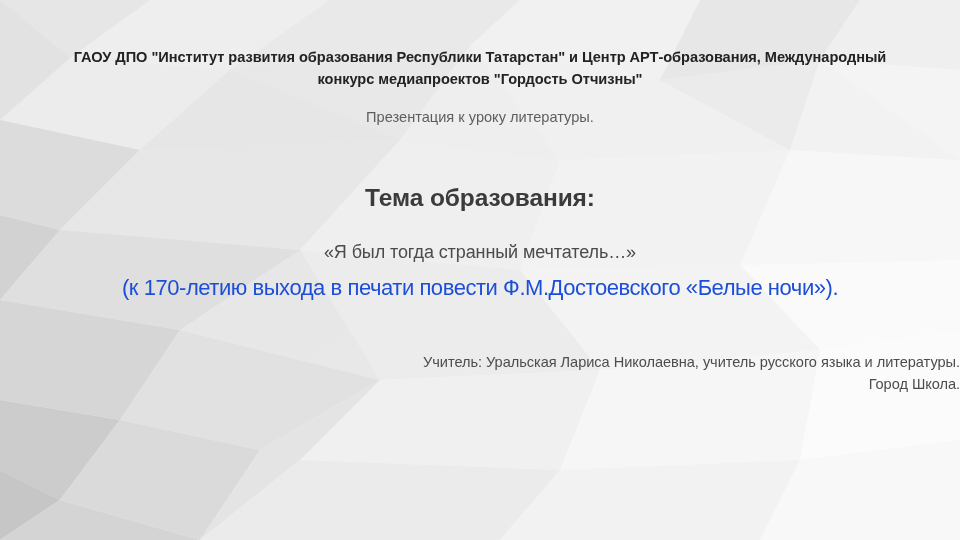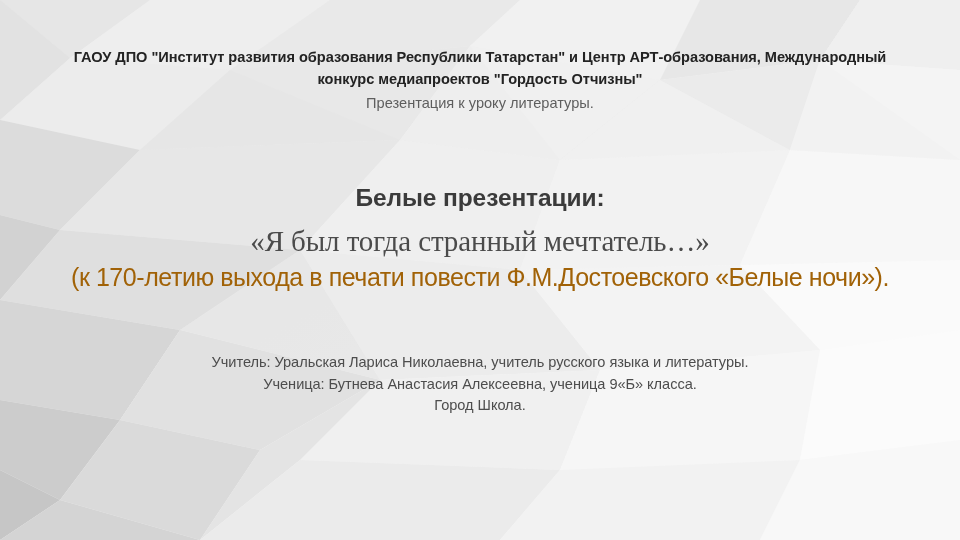--- a/index.html
+++ b/index.html
@@ -49,74 +49,74 @@
     letter-spacing: -0.05px;
     padding: 0 26px;
     box-sizing: border-box;
   }
   .header-sub {
     display: block;
     font-size: 14.6px;
     font-weight: normal;
     color: #5e5e5e;
     line-height: 24px;
-    margin-top: 1px;
+    margin-top: 15px;
   }
 
   
   .title-block {
     position: absolute;
     top: 180px;
     left: 0;
     width: 960px;
     text-align: center;
   }
   .title-heading {
     display: block;
     font-size: 24.5px;
     font-weight: bold;
     color: #3b3b3b;
     line-height: 36px;
     letter-spacing: -0.1px;
   }
   .title-quote {
     display: block;
-    font-size: 29px;
+    font-size: 18px;
     font-weight: normal;
     color: #4b4b4b;
     line-height: 36px;
-    margin-top: 7px;
+    margin-top: 18px;
     letter-spacing: -0.1px;
-    font-family: Liberation Serif, serif;
   }
   .title-subtitle {
     display: block;
-    font-size: 25px;
-    font-weight: normal;
-    color: #a16207;
+    font-size: 22px;
+    font-weight: normal;
+    color: #1d4ed8;
     line-height: 36px;
     letter-spacing: -0.45px;
     white-space: nowrap;
   }
 
   
   .credits-block {
     position: absolute;
     top: 352px;
     left: 0;
     width: 960px;
     text-align: center;
   }
   .credit-line {
     display: block;
     font-size: 14.6px;
     font-weight: normal;
     color: #4d4d4d;
     line-height: 21.5px;
     letter-spacing: -0.05px;
+    text-align: right;
   }
 </style>
 </head>
 <body>
 
 <div id="slide">
 
   <svg id="slide-background" viewBox="0 0 960 540" preserveAspectRatio="none" aria-hidden="true">
     <defs>
       <linearGradient id="bgGrad" x1="0" y1="0" x2="1" y2="1">
@@ -179,25 +179,24 @@
 
   <div id="slide-content">
 
     <div class="header-block">
       <span class="header-line">ГАОУ ДПО "Институт развития образования Республики Татарстан" и Центр АРТ-образования, Международный</span>
       <span class="header-line">конкурс медиапроектов "Гордость Отчизны"</span>
       <span class="header-sub">Презентация к уроку литературы.</span>
     </div>
 
     <div class="title-block">
-      <span class="title-heading">Белые презентации:</span>
+      <span class="title-heading">Тема образования:</span>
       <span class="title-quote">«Я был тогда странный мечтатель…»</span>
       <span class="title-subtitle">(к 170-летию выхода в печати повести Ф.М.Достоевского «Белые ночи»).</span>
     </div>
 
     <div class="credits-block">
       <span class="credit-line">Учитель: Уральская Лариса Николаевна, учитель русского языка и литературы.</span>
-      <span class="credit-line">Ученица: Бутнева Анастасия Алексеевна, ученица 9«Б» класса.</span>
       <span class="credit-line">Город Школа.</span>
     </div>
 
   </div>
 </div>
 
 </body></html>

